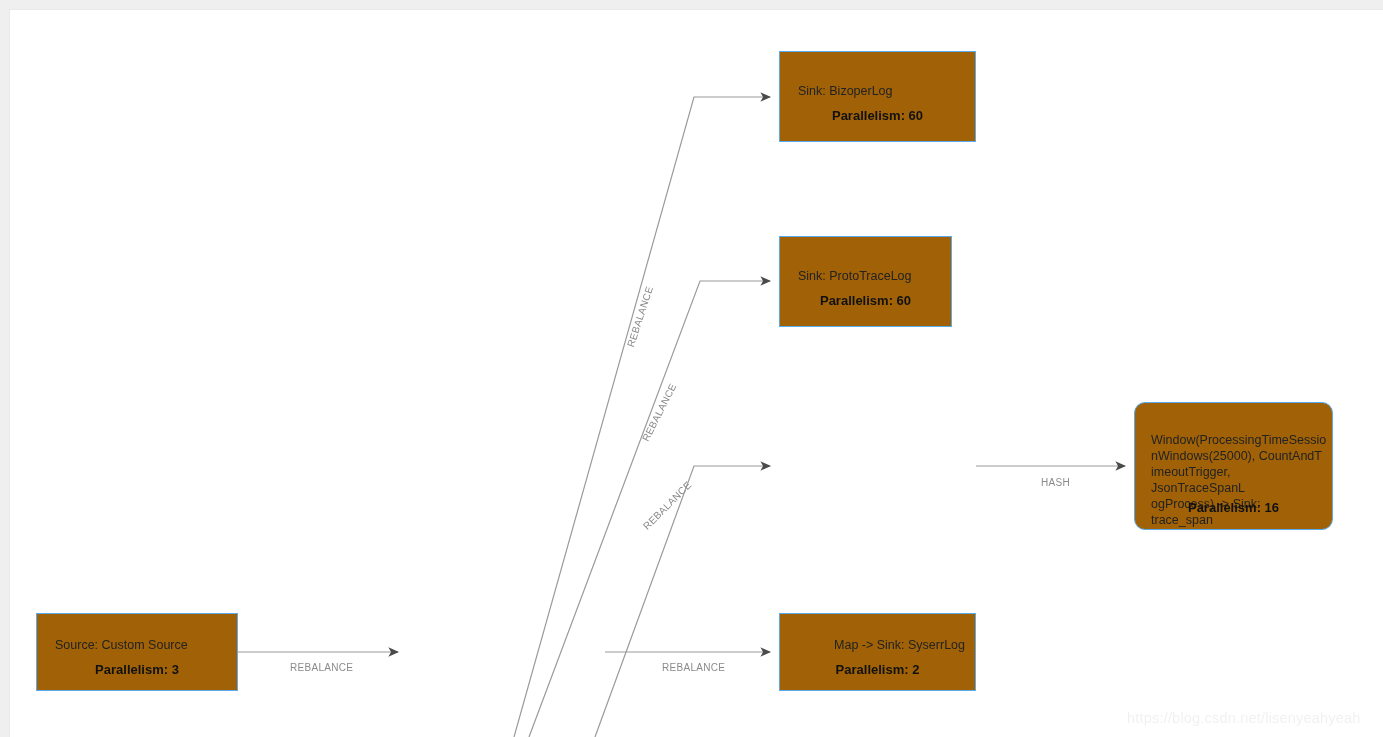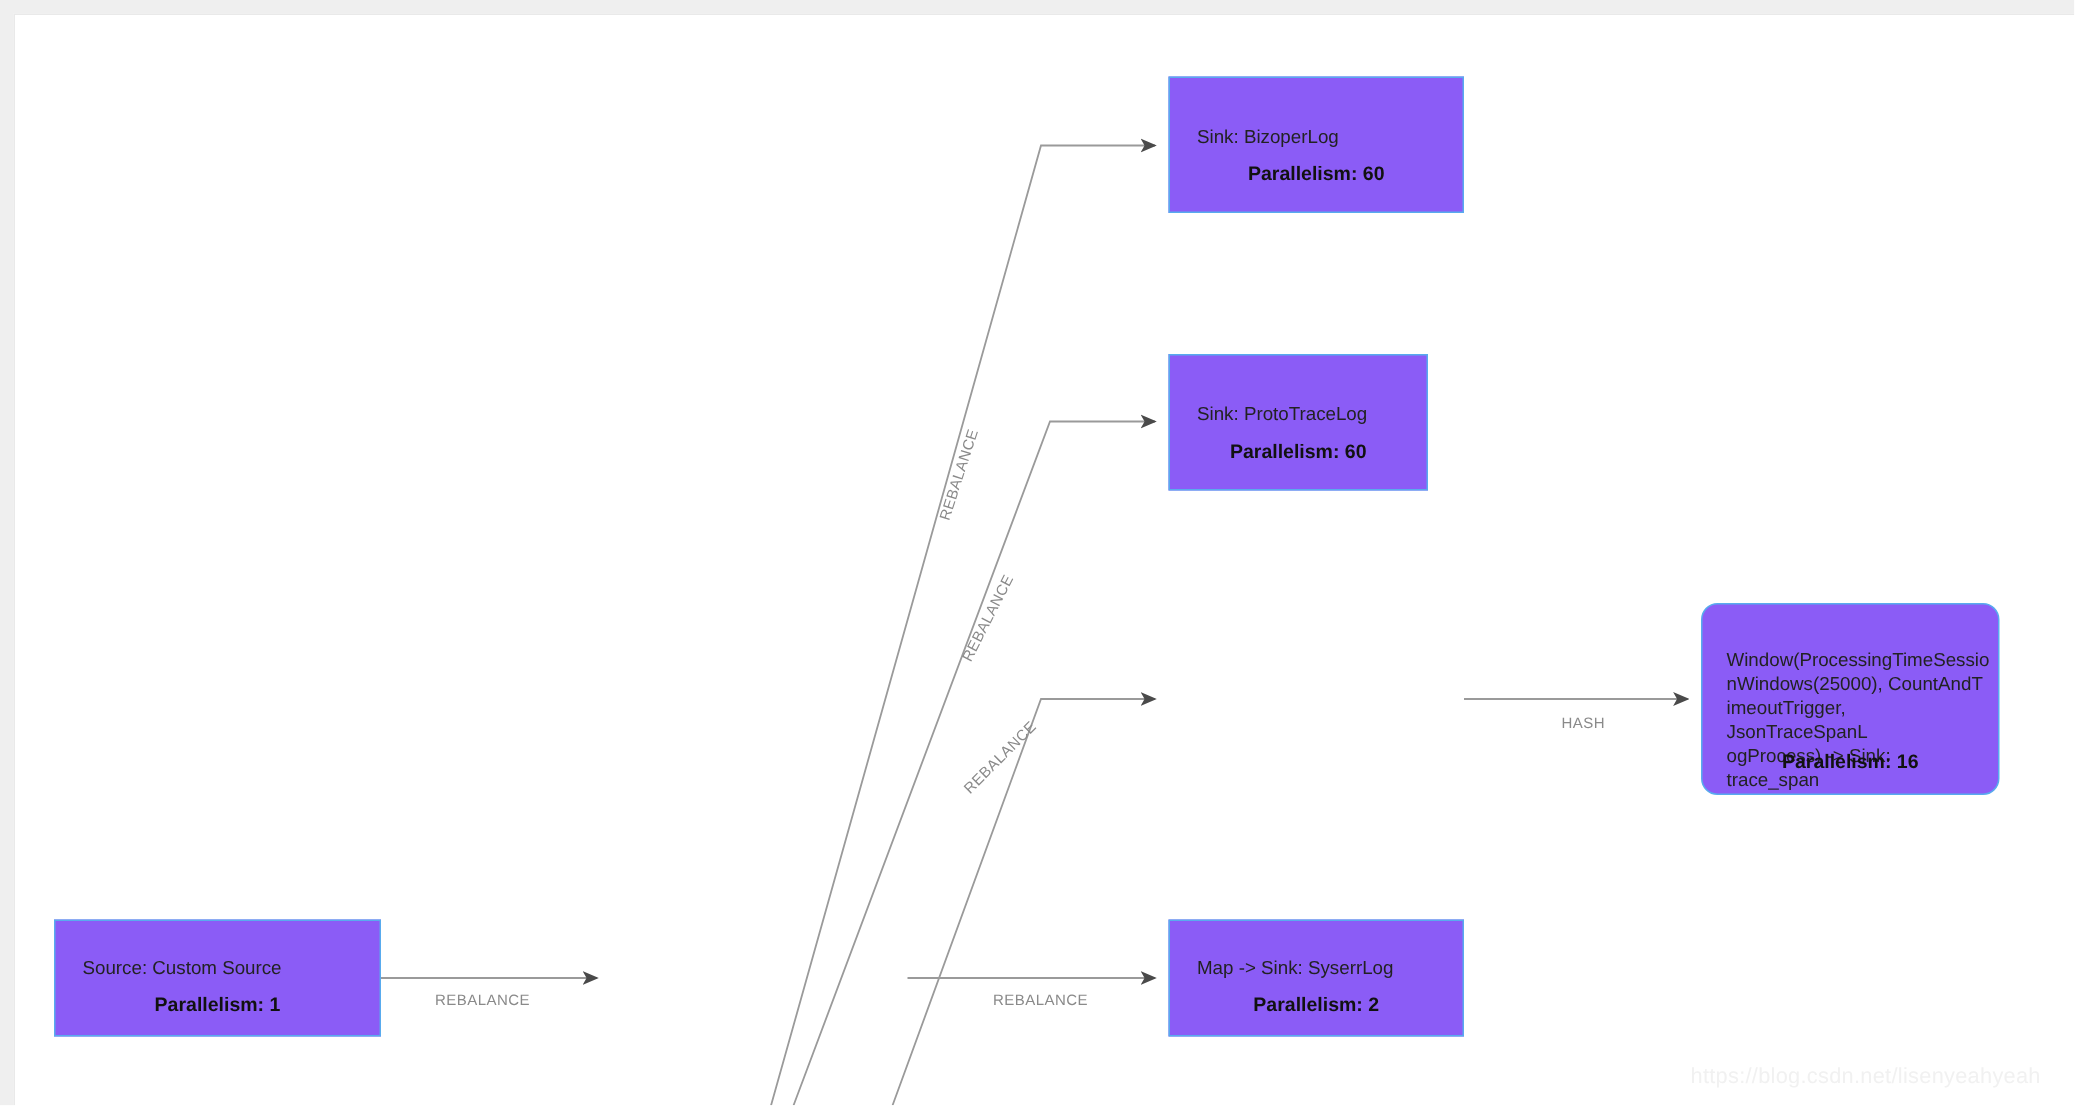--- a/index.html
+++ b/index.html
@@ -55,21 +55,21 @@
     position: absolute;
     left: 0;
     top: 0;
     width: 1383px;
     height: 737px;
   }
 
   .node {
     position: absolute;
     box-sizing: border-box;
-    background: #8b5cf6;
+    background: #a16207;
     border: 1.5px solid #58abee;
     color: #1a1a1a;
   }
   .node .title {
     position: absolute;
     left: 18px;
     right: 10px;
     font-size: 12.5px;
     line-height: 16px;
     font-weight: 400;
@@ -157,28 +157,28 @@
 
 
   <div class="node" style="left:1134px; top:402px; width:199px; height:128px;border-radius:11px;">
     <div class="title" style="top:29px; left:16px; right:8px;">Window(ProcessingTimeSessio
 nWindows(25000), CountAndT
 imeoutTrigger, JsonTraceSpanL
 ogProcess) -&gt; Sink: trace_span</div>
     <div class="par" style="top:97px;">Parallelism: 16</div>
   </div>
 
-  <div class="node" style="left:36px; top:613px; width:218px; height:78px;">
+  <div class="node" style="left:36px; top:613px; width:202px; height:78px;">
     <div class="title" style="top:23px;">Source: Custom Source</div>
-    <div class="par" style="top:48px;">Parallelism: 1</div>
+    <div class="par" style="top:48px;">Parallelism: 3</div>
   </div>
 
 
   <div class="node" style="left:779px; top:613px; width:197px; height:78px;">
-    <div class="title" style="top:23px;">Map -&gt; Sink: SyserrLog</div>
+    <div class="title" style="top:23px;text-align:right;">Map -&gt; Sink: SyserrLog</div>
     <div class="par" style="top:48px;">Parallelism: 2</div>
   </div>
 
   <div class="edge-label" style="left:290px; top:662px;">REBALANCE</div>
 
   <div class="edge-label" style="left:662px; top:662px;">REBALANCE</div>
 
   <div class="edge-label" style="left:1041px; top:477px;">HASH</div>
 
   <div class="edge-label" style="left:625px; top:345px; transform: rotate(-72deg);">REBALANCE</div>

